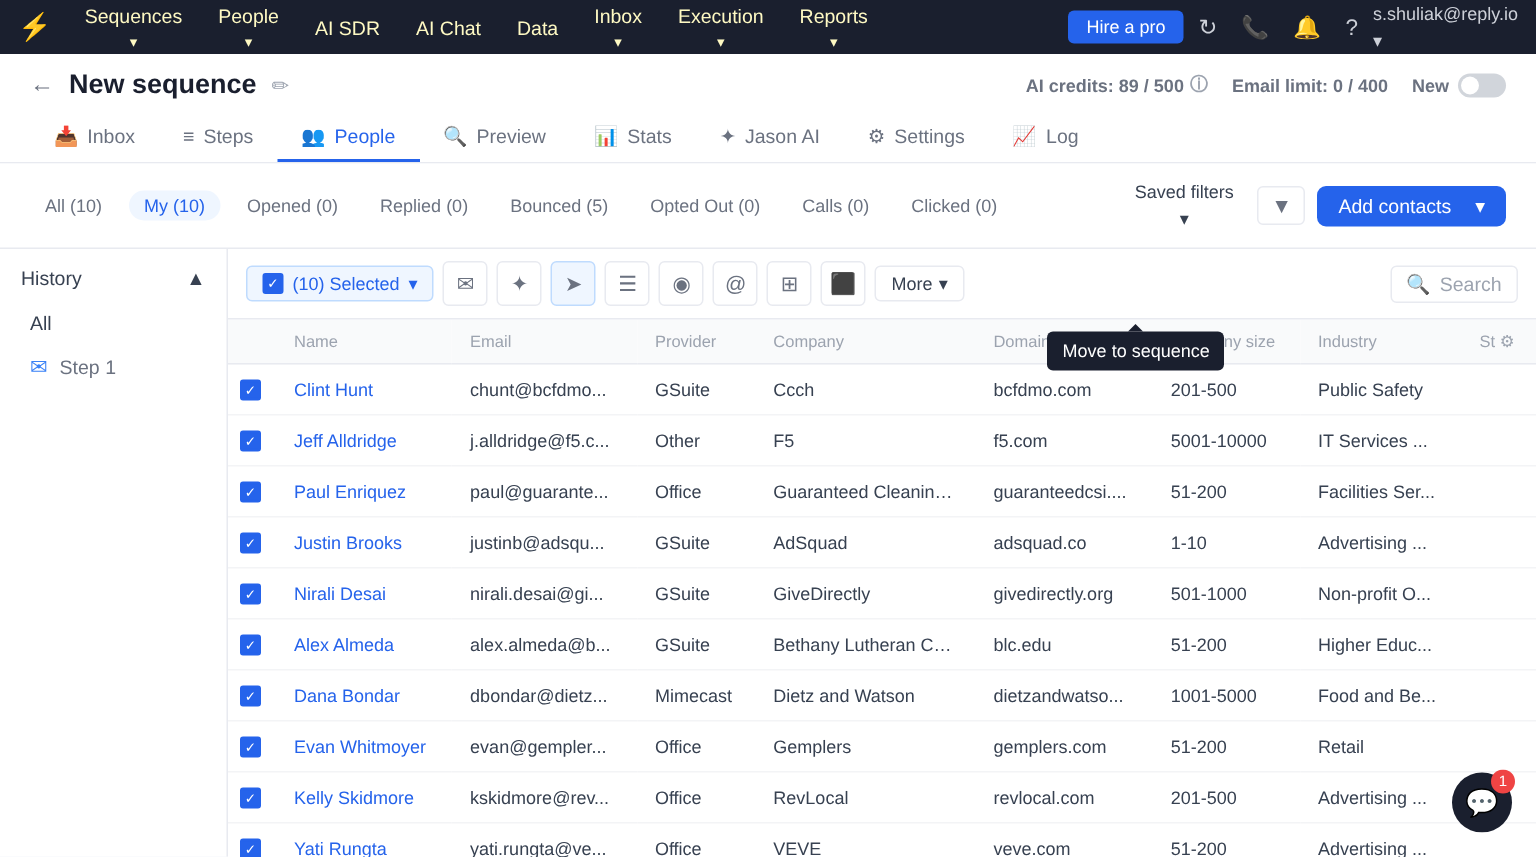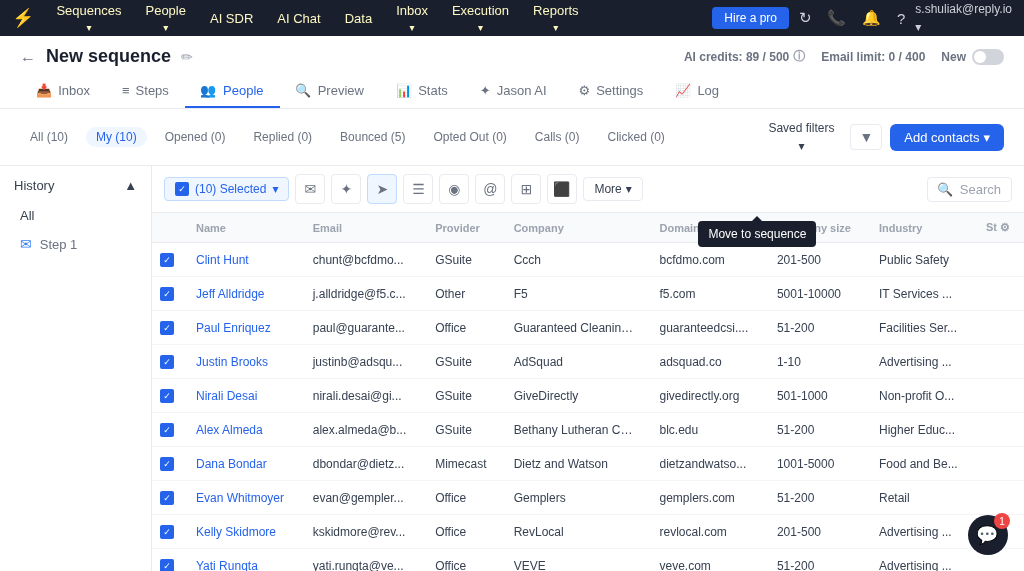--- a/index.html
+++ b/index.html
@@ -127,21 +127,21 @@
       font-size: 12px; color: #374151; cursor: pointer;
       border: none; background: none; padding: 4px 8px; flex-direction: column;
     }
     .filter-icon-btn {
       background: none; border: 1px solid #e8eaf0; border-radius: 4px;
       padding: 4px 8px; cursor: pointer; color: #6b7280; font-size: 14px;
     }
     .add-contacts-btn {
       background: #2563eb; color: #fff; border: none; border-radius: 6px;
       padding: 6px 14px; cursor: pointer; font-size: 13px; font-weight: 500;
-      display: flex; align-items: center; gap: 4px;
+      display: flex; align-items: center; gap: 16px;
     }
 
     
     .main-content {
       display: flex;
       height: calc(571px - 36px - 80px - 41px);
       overflow: hidden;
     }
 
     
@@ -239,21 +239,21 @@
       width: 100%;
       border-collapse: collapse;
       background: #fff;
     }
     .data-table thead th {
       background: #f9fafb;
       border-bottom: 1px solid #e8eaf0;
       padding: 8px 12px;
       text-align: left;
       font-size: 11px;
-      font-weight: 700;
+      font-weight: 400;
       color: #9ca3af;
       white-space: nowrap;
     }
     .data-table tbody tr {
       border-bottom: 1px solid #f3f4f6;
     }
     .data-table tbody td {
       padding: 9px 12px;
       font-size: 12px;
       color: #374151;

